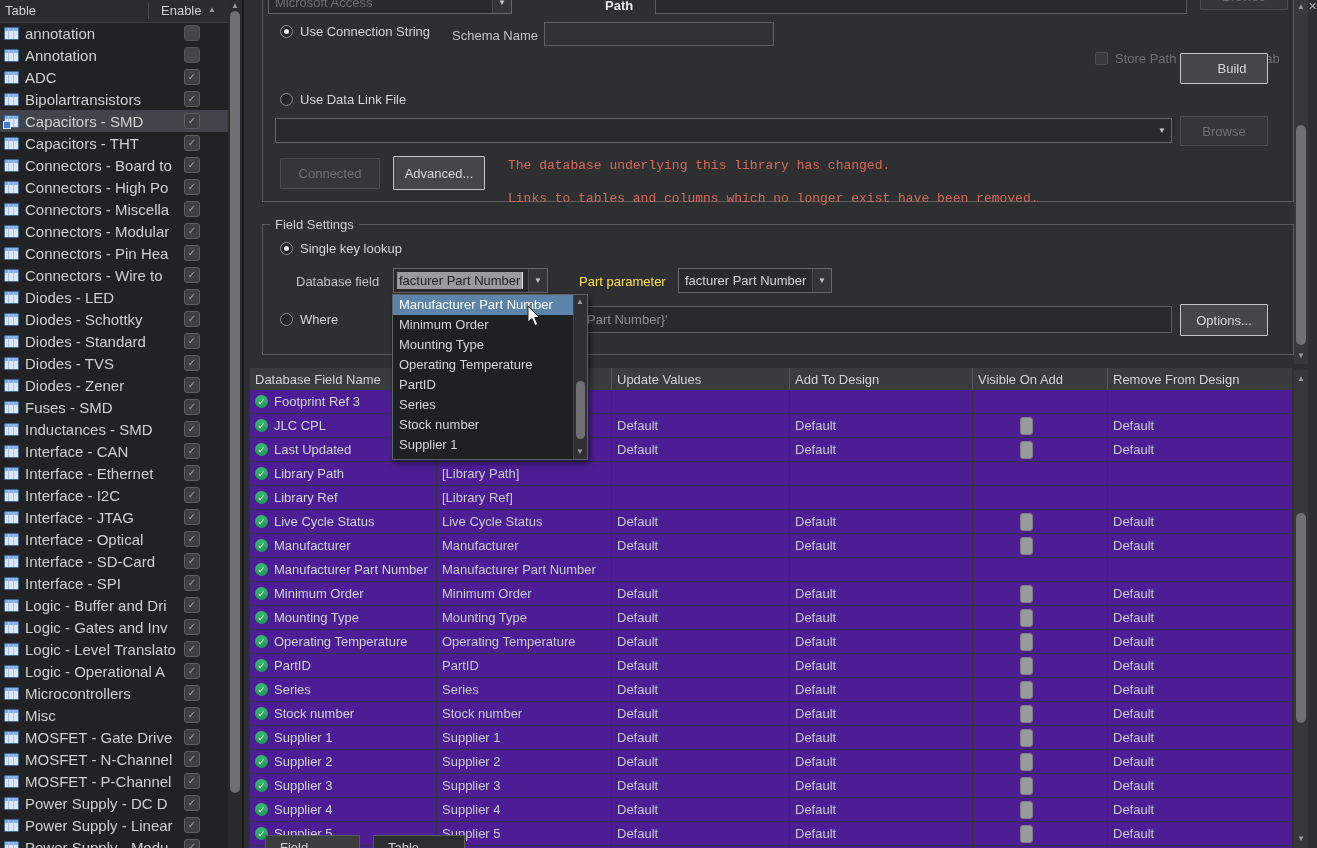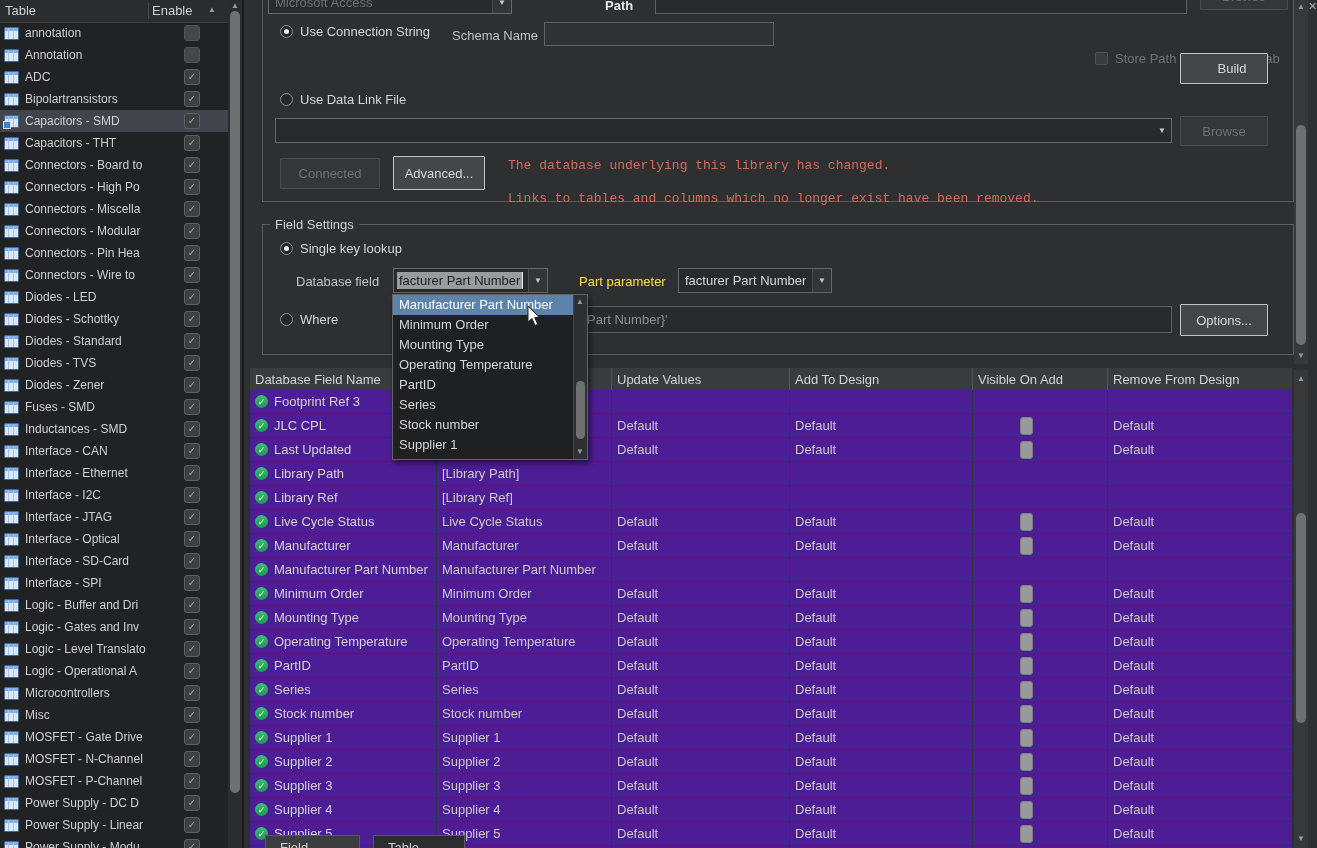--- a/index.html
+++ b/index.html
@@ -12,21 +12,21 @@
     border-bottom:1px solid #3a3b3c;color:#cfd0d1;}
   #side-header .hsep{position:absolute;left:148px;top:3px;width:1px;height:16px;background:#4a4b4c;}
   #side-list{position:absolute;left:0;top:22px;width:228px;height:826px;overflow:hidden;}
   .side-row{position:relative;height:22px;display:flex;align-items:center;cursor:default;}
   .side-row.selected{background:#41454b;}
   .tbl-icon{display:inline-block;width:13px;height:11px;margin:0 6px 0 4px;border:1px solid #46699a;border-radius:1px;
     background:linear-gradient(to right, transparent 0 3px, #a9c2e2 3px 4px, transparent 4px 8px, #a9c2e2 8px 9px, transparent 9px),
                linear-gradient(#7fb0ea 0 3px, #dde8f6 3px);position:relative;flex:0 0 auto;}
   .tbl-icon.edit::after{content:"";position:absolute;left:-2px;bottom:-2px;width:6px;height:6px;
     background:#3f7fd4;border:1px solid #d8e4f5;}
-  .side-label{flex:1;white-space:nowrap;overflow:hidden;color:#cfd0d1;font-size:12px;}
+  .side-label{flex:1;white-space:nowrap;overflow:hidden;color:#cfd0d1;font-size:15px;}
   .side-check{position:absolute;right:28px;top:3px;width:14px;height:14px;border-radius:3px;
     background:#3e3f40;border:1px solid #5e5f60;color:#a4a5a6;font-size:10px;line-height:14px;text-align:center;}
   .side-check.off{background:#454647;border-color:#525354;}
   #side-scroll{position:absolute;left:228px;top:0;width:14px;height:848px;background:#2a2b2c;}
   .sb-thumb{position:absolute;left:2px;width:10px;background:#6f7071;border-radius:5px;}
   .sb-arrow{position:absolute;left:0;width:14px;height:12px;color:#9a9b9c;font-size:8px;text-align:center;line-height:12px;}
   
   #main{left:244px;top:0;width:1073px;height:848px;}
   .groupbox{position:absolute;border:1px solid #5b5c5d;}
   .group-label{position:absolute;top:-8px;left:7px;background:#2e2f30;padding:0 5px;color:#cfd0d1;}
@@ -80,21 +80,21 @@
 </style>
 </head>
 <body>
 
 <div id="screen">
 
   <div id="sidebar" class="abs">
     <div id="side-header">
       <span class="abs" style="left:5px;top:3px;">Table</span>
       <span class="hsep"></span>
-      <span class="abs" style="left:152px;top:3px;">Enable</span>
+      <span class="abs" style="left:161px;top:3px;">Enable</span>
       <span class="abs" style="left:208px;top:5px;color:#9a9b9c;font-size:8px;">▲</span>
     </div>
     <div id="side-list">
         <div class="side-row">
           <span class="tbl-icon"></span>
           <span class="side-label">annotation</span>
           <span class="side-check off"></span>
         </div>
         <div class="side-row">
           <span class="tbl-icon"></span>

